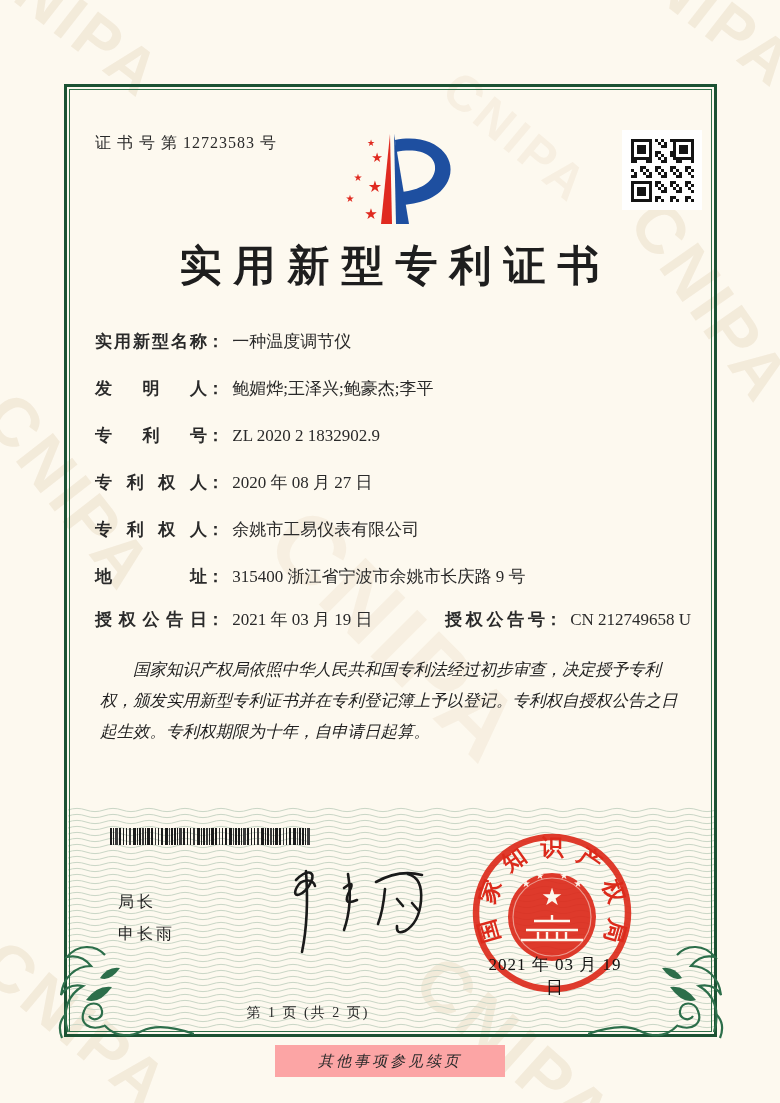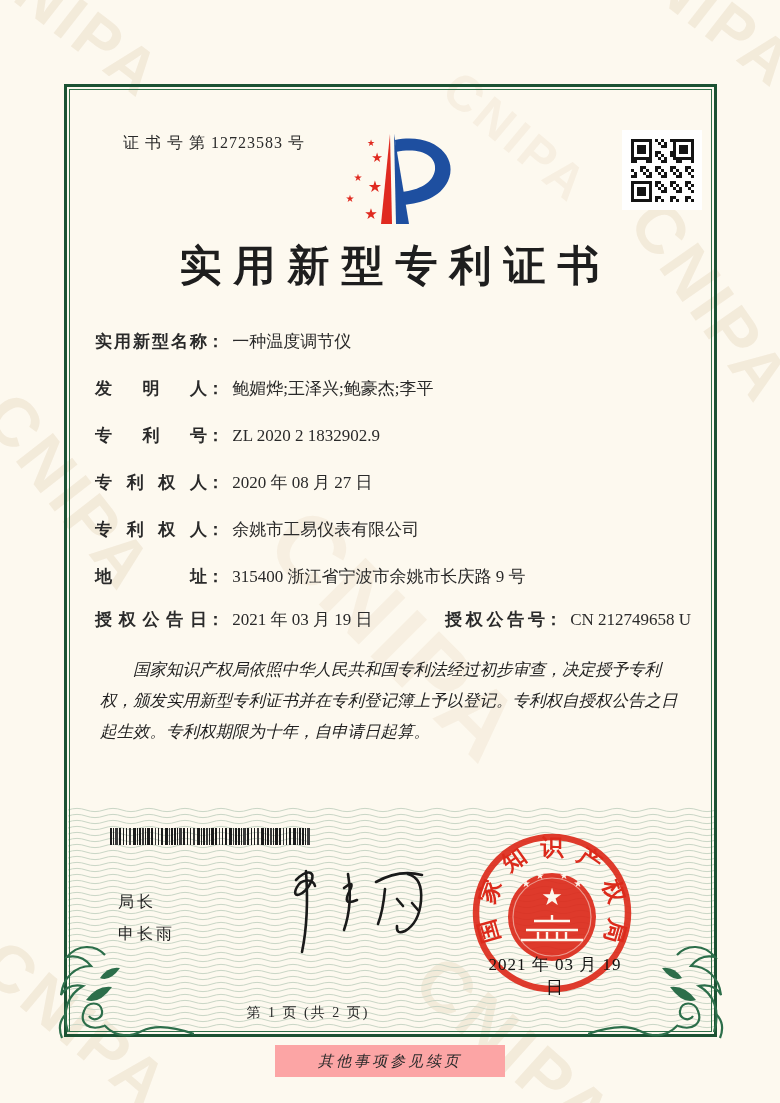--- a/index.html
+++ b/index.html
@@ -4,21 +4,21 @@
 <style>
   html,body{margin:0;padding:0;}
   .page{position:relative;width:780px;height:1103px;background:#fdf9ef;overflow:hidden;
         font-family:"Liberation Serif","DejaVu Serif",serif;color:#2a2a2a;}
   .wm{position:absolute;font-family:"Liberation Sans","DejaVu Sans",sans-serif;
       font-weight:bold;color:rgba(193,160,112,0.16);letter-spacing:4px;z-index:0;white-space:nowrap;}
   .frame{position:absolute;left:64px;top:84px;width:653px;height:953px;border:3px solid #1b5233;
          box-sizing:border-box;z-index:1;}
   .frame-inner{position:absolute;inset:2px;border:1px solid #2f7049;}
   .waves{position:absolute;left:68px;top:806px;width:646px;height:228px;z-index:1;}
-  .cert-no{position:absolute;left:95px;top:133px;font-size:16px;letter-spacing:1px;z-index:2;margin-left:28px;}
+  .cert-no{position:absolute;left:95px;top:133px;font-size:16px;letter-spacing:1px;z-index:2;}
   .logo{position:absolute;left:335px;top:126px;width:145px;height:112px;z-index:2;}
   .qr-box{position:absolute;left:622px;top:130px;width:80px;height:80px;background:#ffffff;z-index:2;
           display:flex;align-items:center;justify-content:center;}
   .title{position:absolute;left:0;top:238px;width:779px;text-align:center;font-size:42px;
          font-weight:700;letter-spacing:12px;padding-left:12px;box-sizing:border-box;color:#1e1e1e;z-index:2;}
   .frow{position:absolute;left:95px;font-size:17px;z-index:2;white-space:nowrap;}
   .flabel{display:inline-block;width:112px;text-align:justify;text-align-last:justify;font-weight:600;vertical-align:bottom;}
   .flabel2{display:inline-block;width:100px;text-align:justify;text-align-last:justify;font-weight:700;vertical-align:bottom;}
   .fcolon{font-weight:600;}
   .fvalue{margin-left:4px;}

